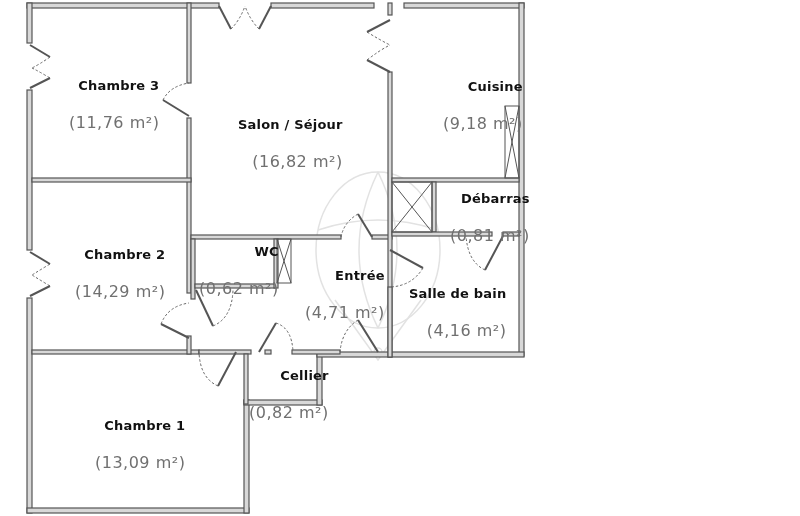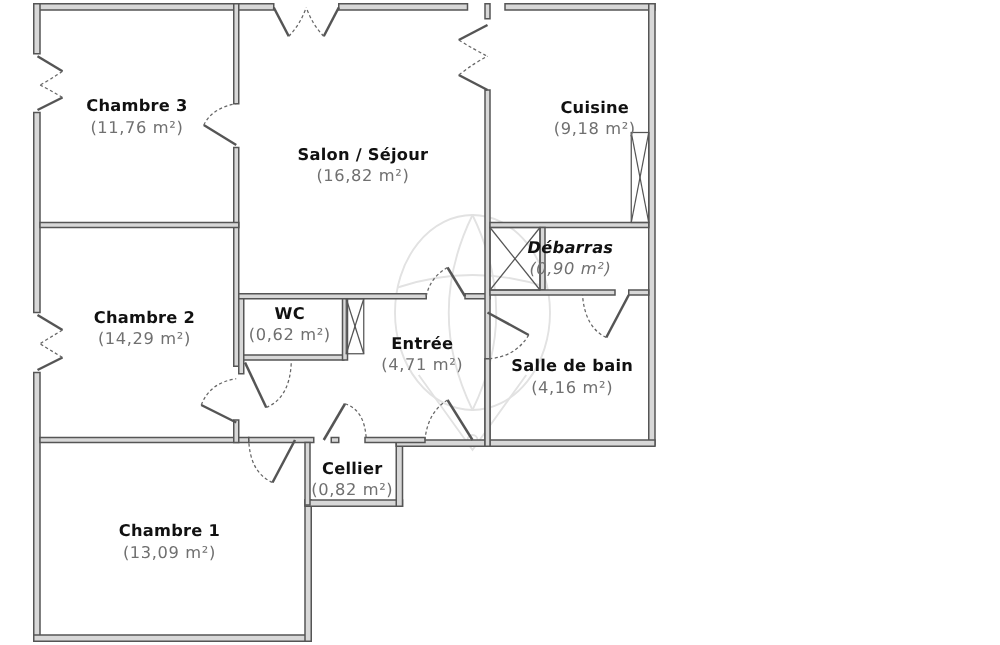--- a/index.html
+++ b/index.html
@@ -3,23 +3,23 @@
   <meta charset="utf-8">
   <style>
     html, body { margin: 0; padding: 0; background: #ffffff; }
     body { width: 800px; height: 516px; position: relative; overflow: hidden; font-family: "DejaVu Sans", sans-serif; }
     #plan { position: absolute; left: 0; top: 0; width: 800px; height: 516px; }
     .wall { fill: #d8d8d8; stroke: #555555; stroke-width: 1.2; }
     .door { fill: none; stroke: #555555; stroke-width: 2; }
     .swing { fill: none; stroke: #666666; stroke-width: 1; stroke-dasharray: 2.5 2; }
     .cab { fill: none; stroke: #555555; stroke-width: 1; }
     .watermark { fill: none; stroke: #e2e2e2; stroke-width: 1.5; }
-    .label { position: absolute; text-align: center; white-space: nowrap; }
+    .label { position: absolute; text-align: right; white-space: nowrap; }
     .room-name { display: block; font-size: 13px; font-weight: bold; color: #111111; letter-spacing: 0.2px; }
-    .room-area { display: block; font-size: 13px; color: #707070; letter-spacing: 0.5px; margin-top: 2px; }
+    .room-area { display: block; font-size: 16px; color: #707070; letter-spacing: 0.5px; margin-top: 20px; }
   </style>
 </head>
 <body>
 
 <svg id="plan" viewBox="0 0 800 516" xmlns="http://www.w3.org/2000/svg">
 
   <g>
     <ellipse class="watermark" cx="378" cy="250" rx="62" ry="78"></ellipse>
     <path class="watermark" d="M335 300 Q378 360 378 360 Q378 360 421 300"></path>
     <path class="watermark" d="M378 172 Q340 250 378 328"></path>
@@ -170,23 +170,23 @@
   <span class="room-area">(11,76 m²)</span>
 </div>
 <div class="label" style="left:238px; top:117px;">
   <span class="room-name">Salon / Séjour</span>
   <span class="room-area">(16,82 m²)</span>
 </div>
 <div class="label" style="left:443px; top:79px;">
   <span class="room-name">Cuisine</span>
   <span class="room-area">(9,18 m²)</span>
 </div>
-<div class="label" style="left:422px; top:191px;font-style:italic;">
+<div class="label" style="left:450px; top:191px;">
   <span class="room-name">Débarras</span>
-  <span class="room-area">(0,90 m²)</span>
+  <span class="room-area">(0,81 m²)</span>
 </div>
 <div class="label" style="left:75px; top:247px;">
   <span class="room-name">Chambre 2</span>
   <span class="room-area">(14,29 m²)</span>
 </div>
 <div class="label" style="left:199px; top:244px;">
   <span class="room-name">WC</span>
   <span class="room-area">(0,62 m²)</span>
 </div>
 <div class="label" style="left:305px; top:268px;">

